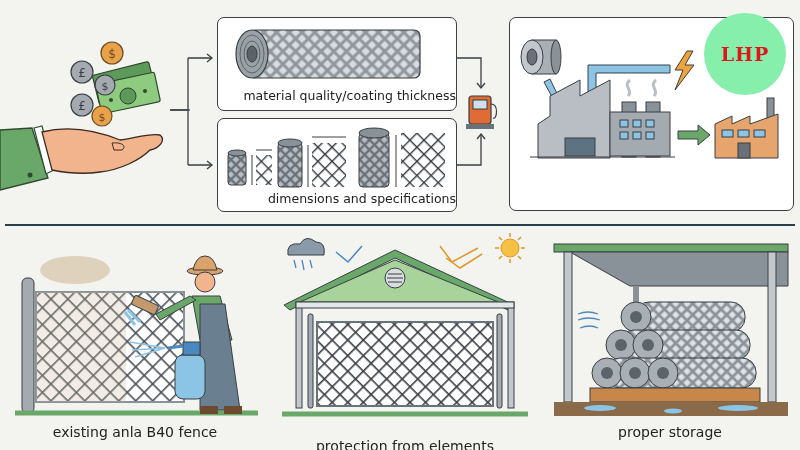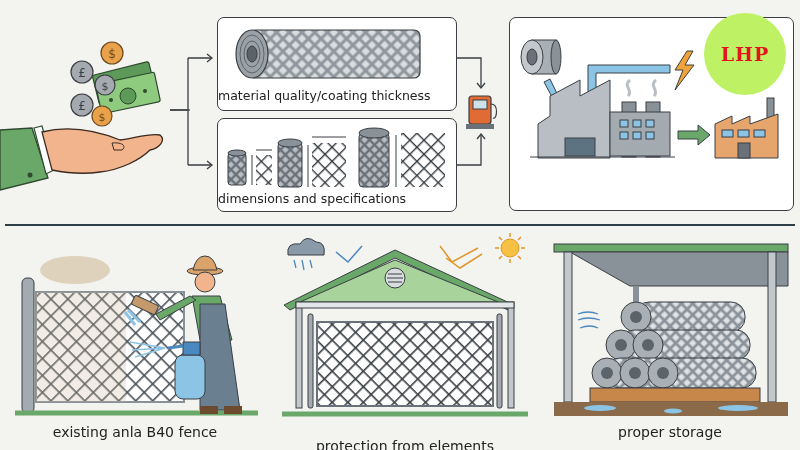--- a/index.html
+++ b/index.html
@@ -1,22 +1,22 @@
 <!DOCTYPE html>
 <html><head>
 <meta charset="utf-8">
 <style>
   html,body{margin:0;padding:0;}
   body{width:800px;height:450px;background:#f3f3ef;font-family:"DejaVu Sans",sans-serif;position:relative;overflow:hidden;}
   .box{position:absolute;border:1.5px solid #3a3f44;border-radius:7px;background:#ffffff;box-sizing:border-box;}
-  .caption{position:absolute;left:0;right:0;text-align:left;color:#222;font-size:12.5px;}
+  .caption{position:absolute;left:0;right:0;text-align:right;color:#222;font-size:12.5px;}
   .bcap{position:absolute;text-align:center;color:#222;font-size:14px;}
   svg{position:absolute;overflow:visible;}
   .divider{position:absolute;left:5px;right:5px;top:224px;height:2px;background:#2c3e48;}
-  .logo{position:absolute;left:704px;top:13px;width:82px;height:82px;border-radius:50%;background:#bef264;display:flex;align-items:center;justify-content:center;}
+  .logo{position:absolute;left:704px;top:13px;width:82px;height:82px;border-radius:50%;background:#86efac;display:flex;align-items:center;justify-content:center;}
   .logo span{color:#e3141c;font-family:"DejaVu Serif",serif;font-weight:bold;font-size:19px;letter-spacing:1px;}
 </style>
 </head>
 <body>
 
 <svg style="left:0;top:0" width="180" height="200" viewBox="0 0 180 200">
 
   <g>
     <rect x="95" y="68" width="58" height="30" rx="2" fill="#5d9a5a" stroke="#2f4a2f" stroke-width="1.2" transform="rotate(-14 124 83)"></rect>
     <rect x="98" y="78" width="60" height="30" rx="2" fill="#8ecb7f" stroke="#2f4a2f" stroke-width="1.2" transform="rotate(-12 128 93)"></rect>

